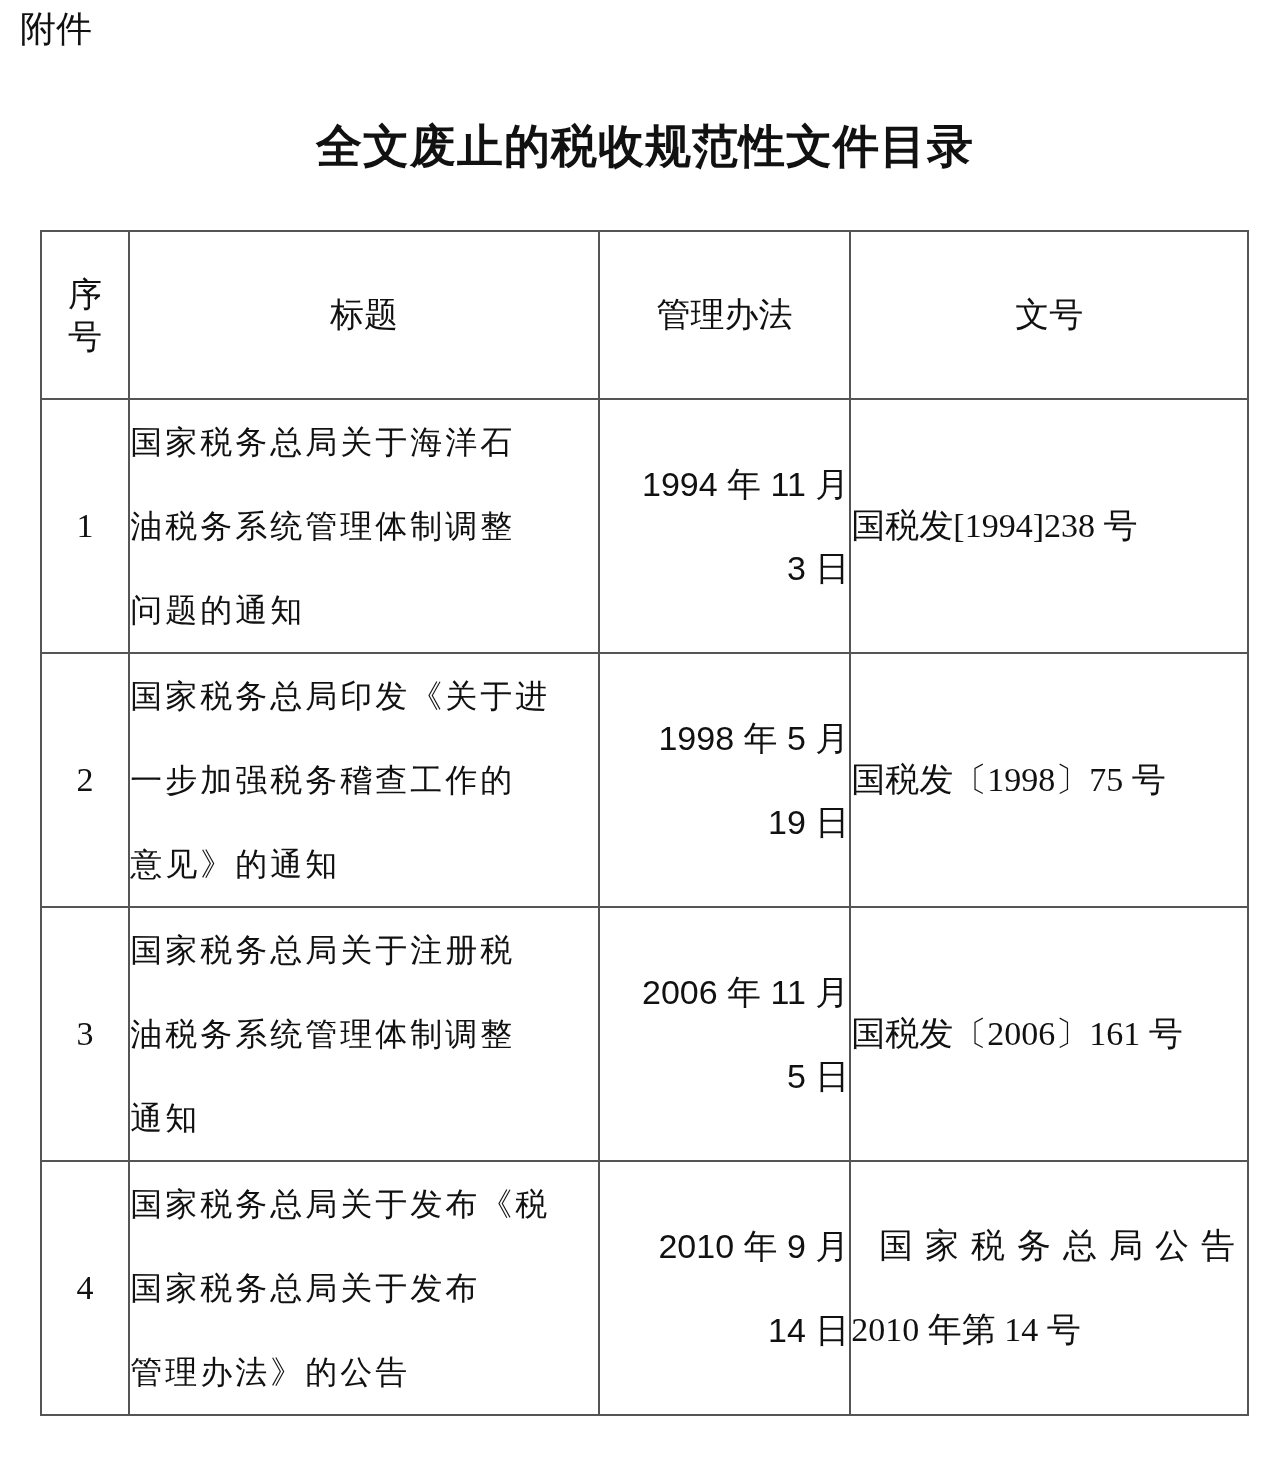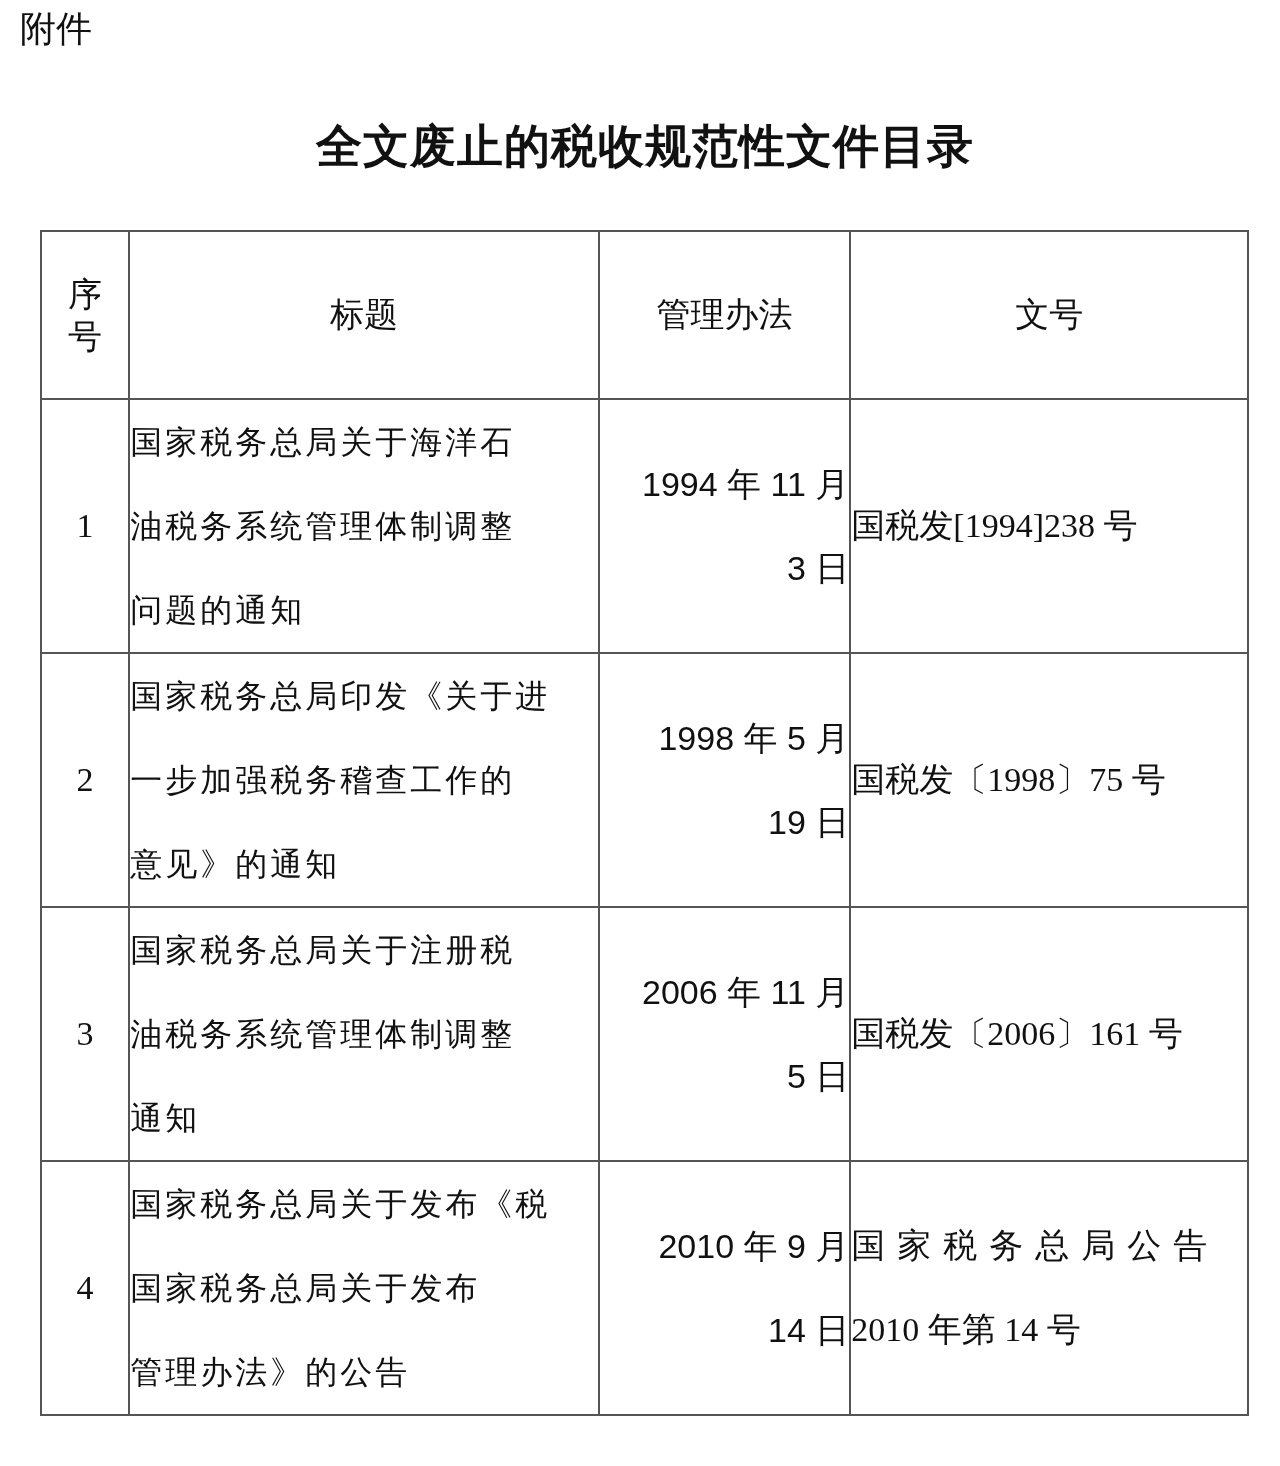--- a/index.html
+++ b/index.html
@@ -58,21 +58,21 @@
   td.date {
     text-align: right;
     font-family: "Liberation Sans", "DejaVu Sans", sans-serif;
     font-size: 34px; line-height: 84px;
   }
   td.doc {
     padding: 0 14px 0 18px;
     font-family: Liberation Serif, serif;
     font-size: 34px; line-height: 84px;
   }
-  td.doc .spaced { letter-spacing: 12px; display: block; }
+  td.doc .spaced { letter-spacing: 12px; display: block; text-align: right; }
   .line { display: block; }
 </style>
 </head>
 <body>
 
 <div class="attachment-label">附件</div>
 <div class="doc-title">全文废止的税收规范性文件目录</div>
 
 <table class="catalog">
   <colgroup>

